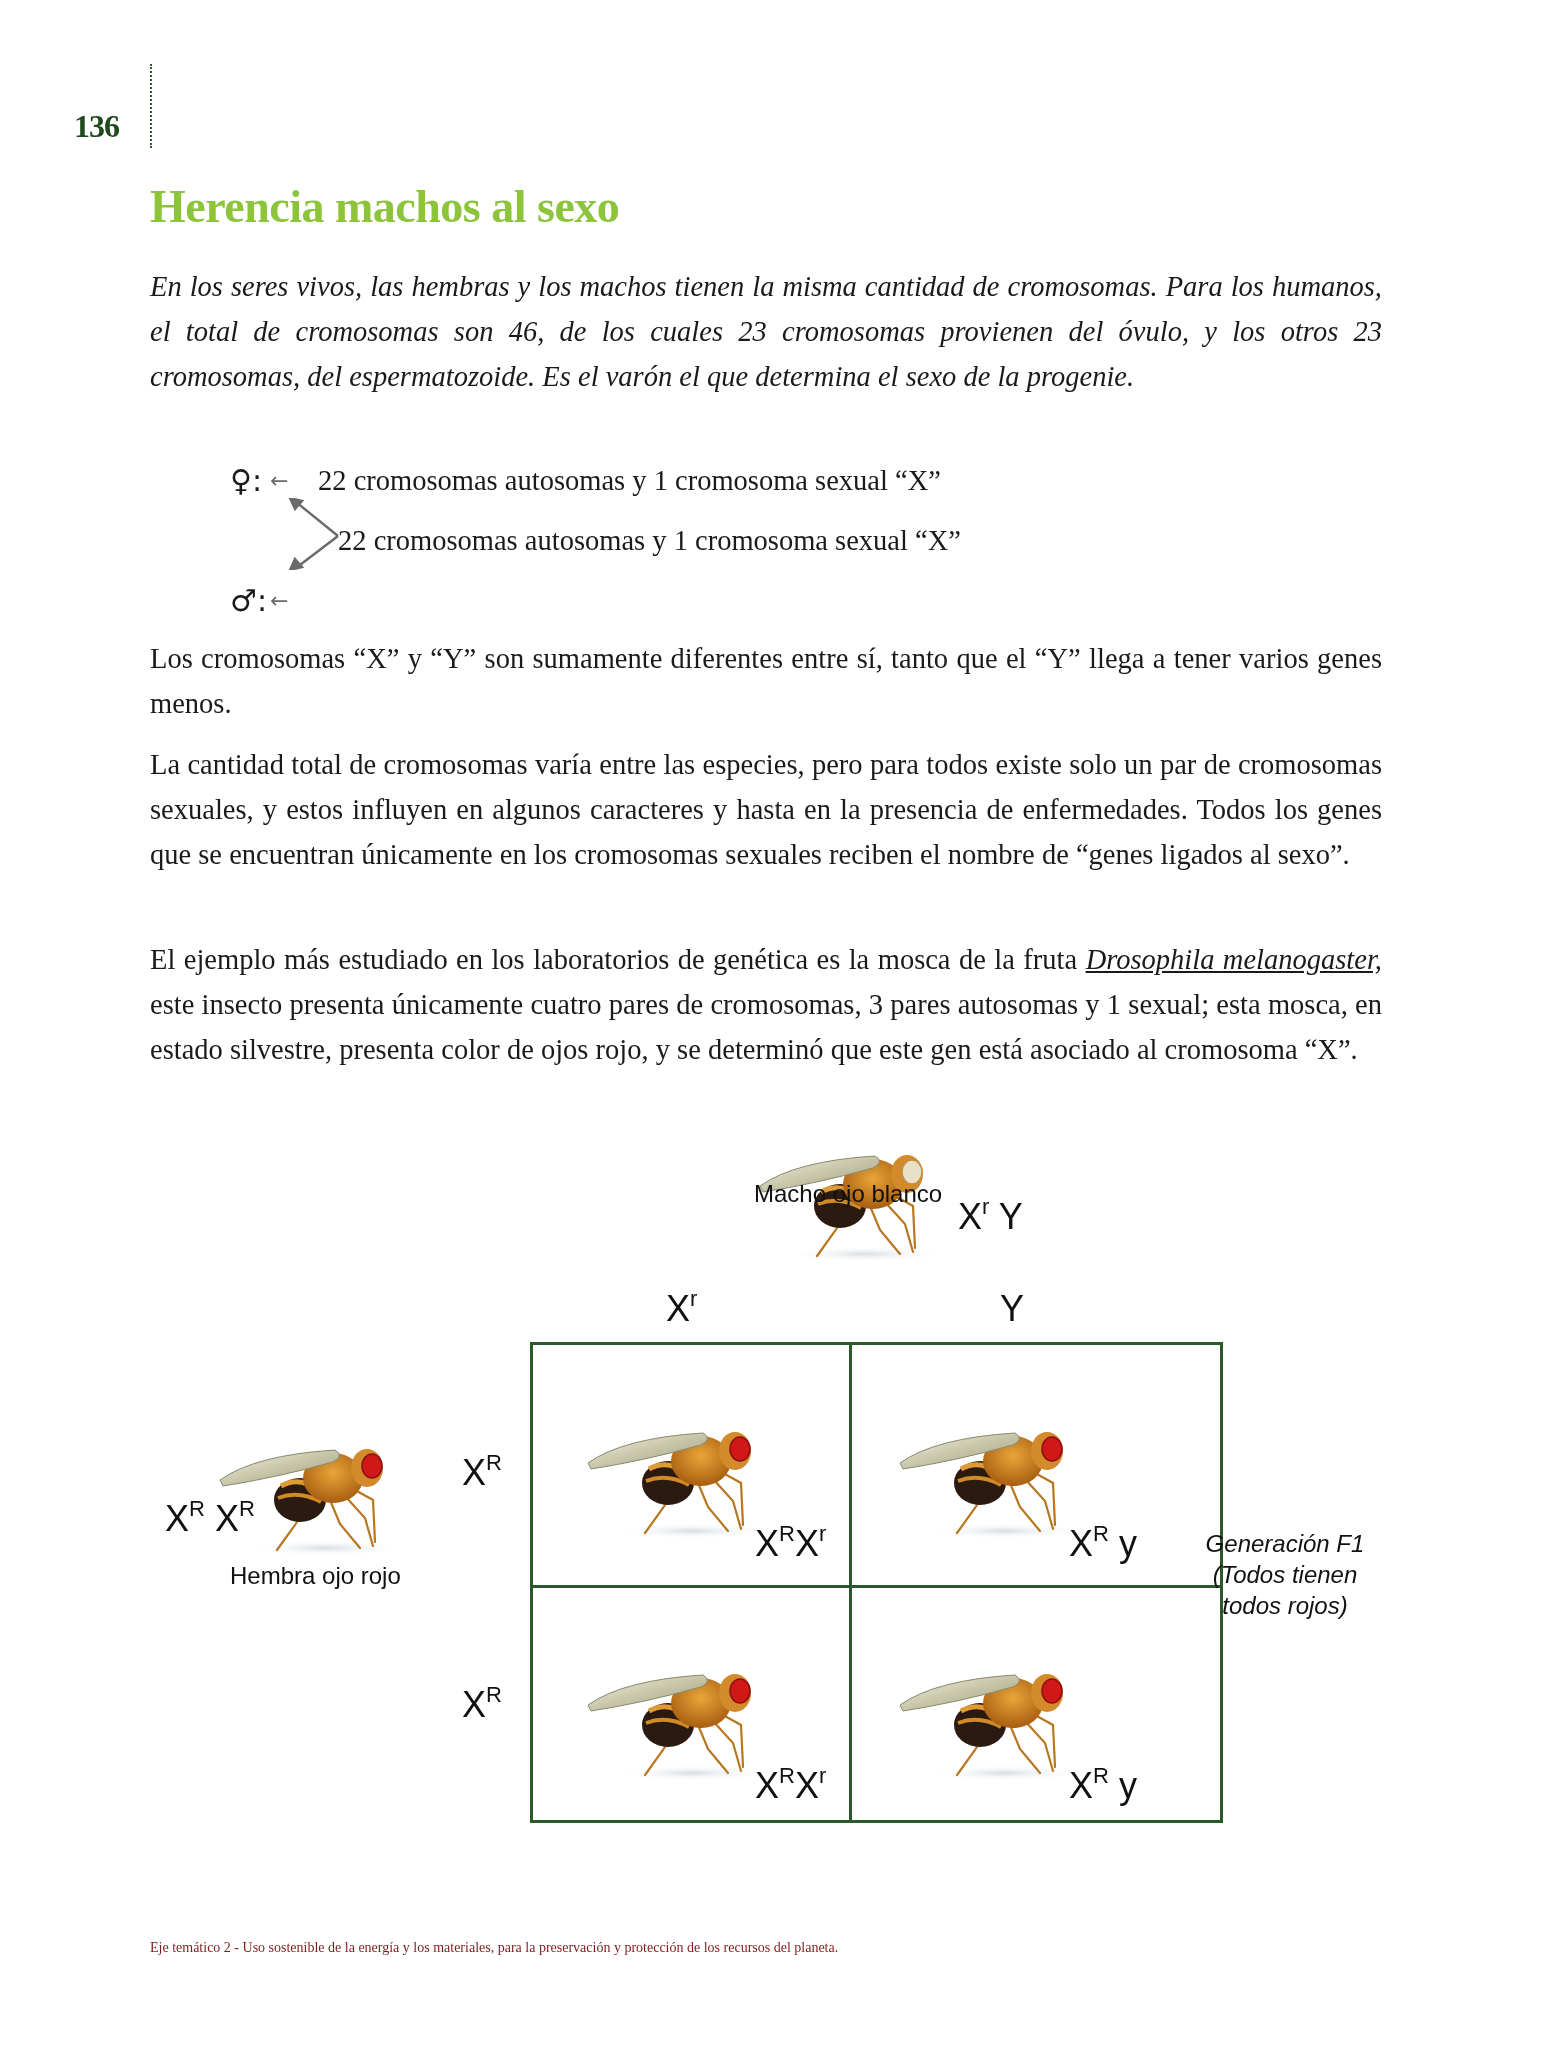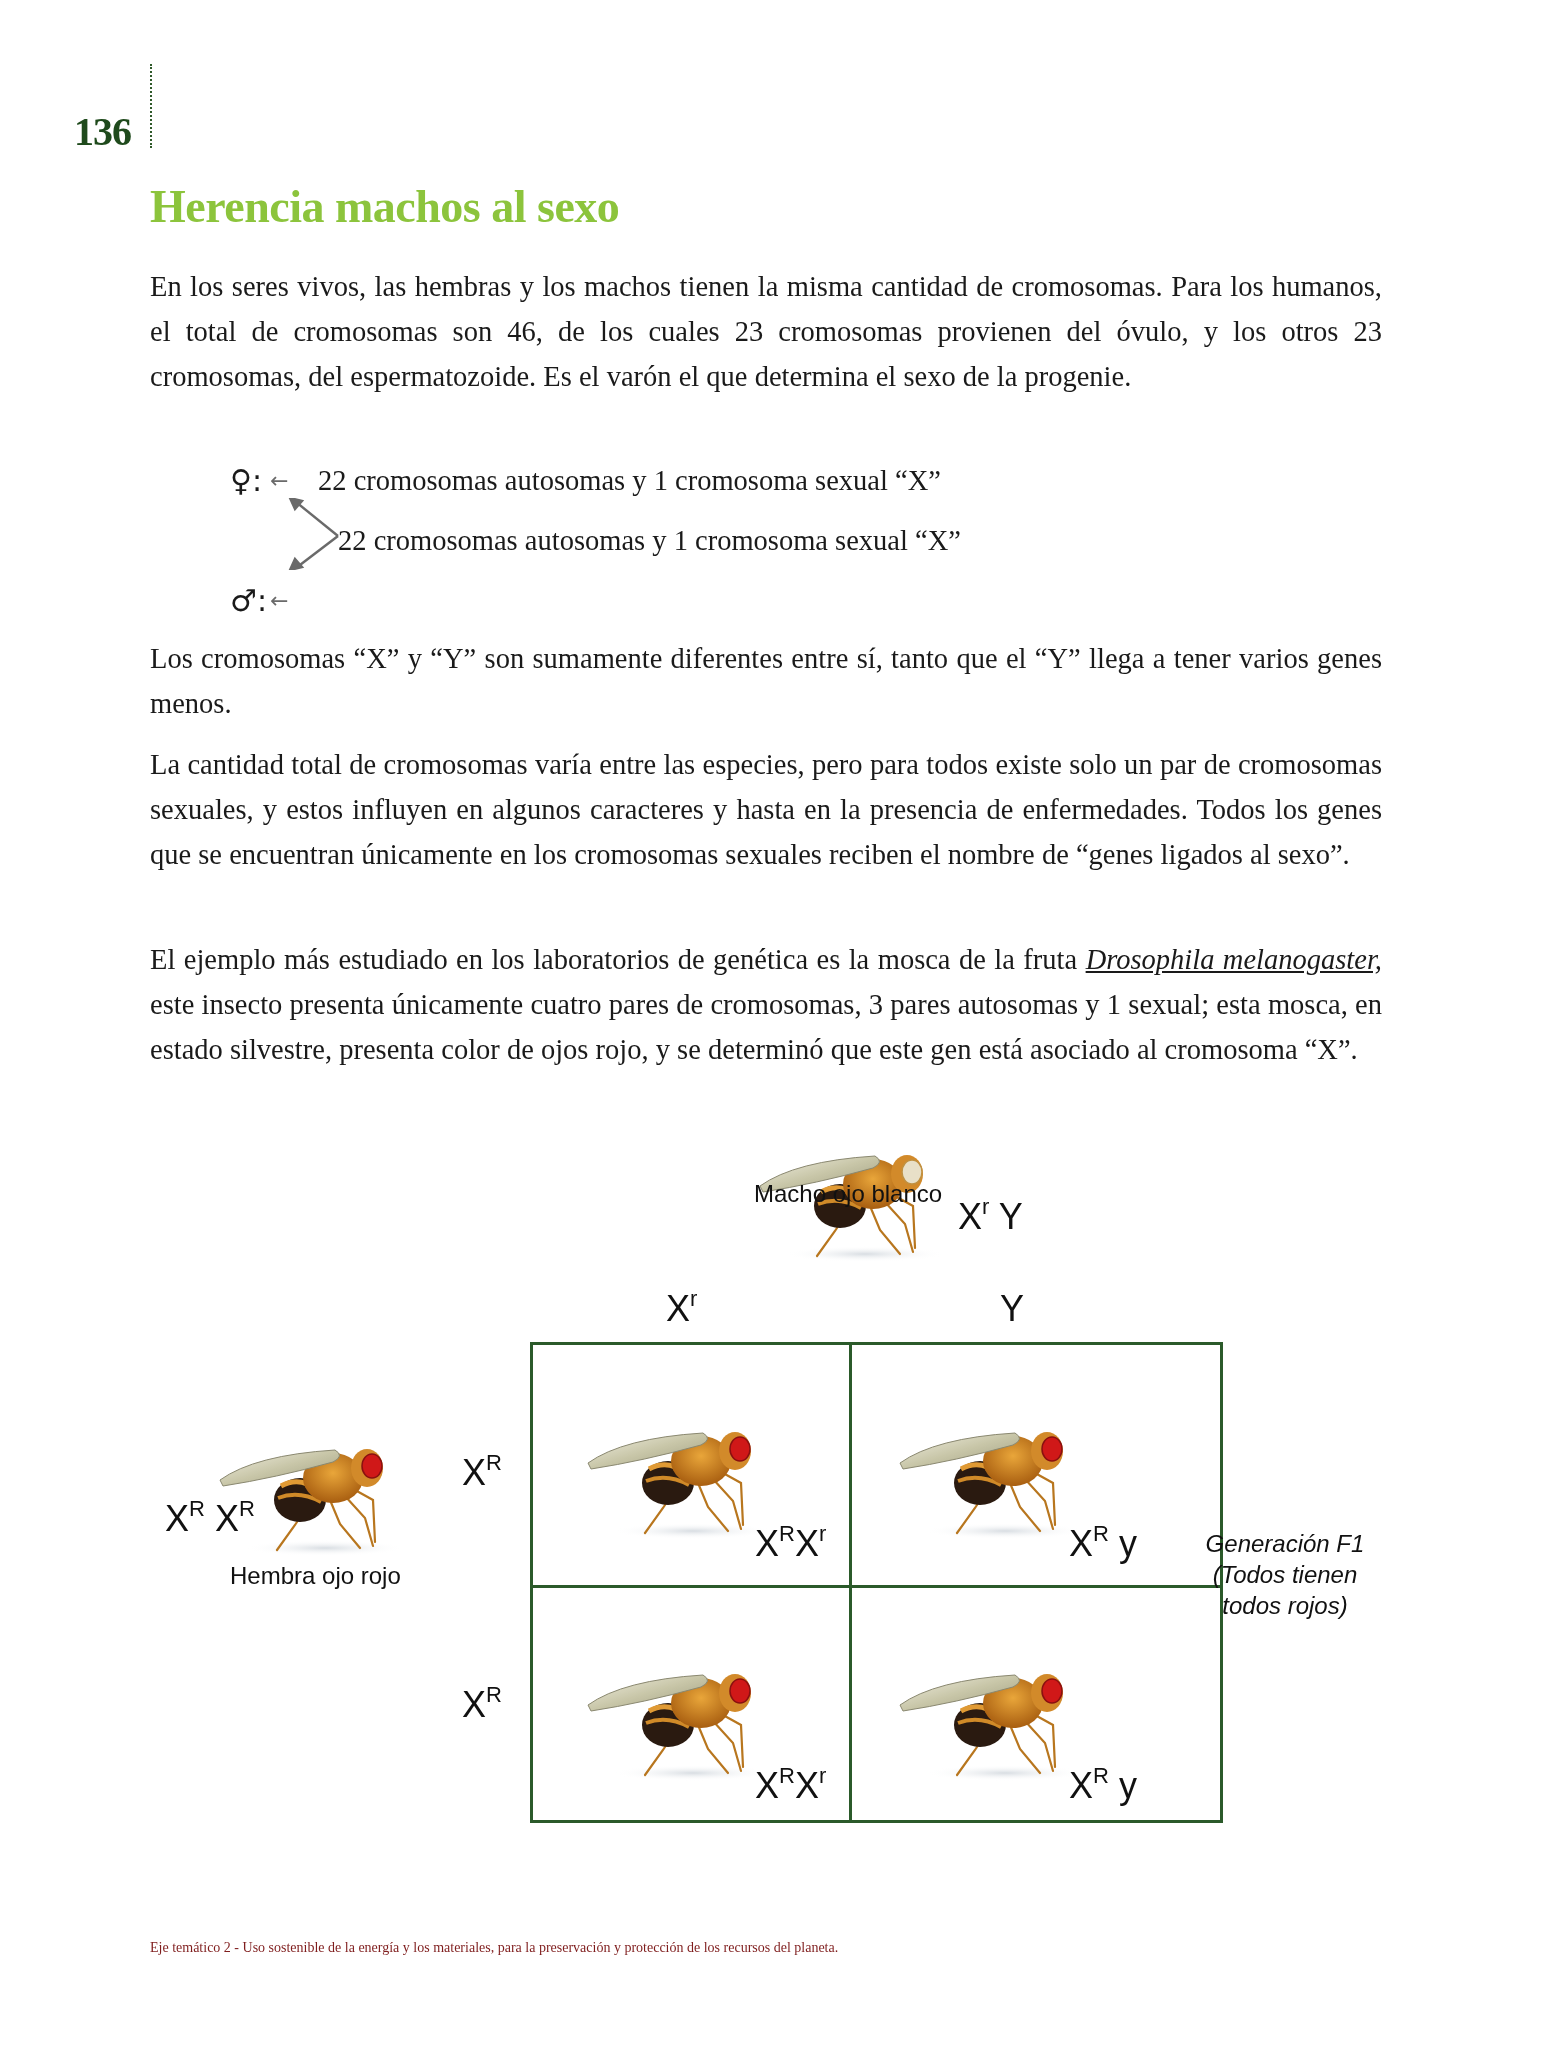--- a/index.html
+++ b/index.html
@@ -1,18 +1,18 @@
 <!DOCTYPE html>
 <html><head>
 <meta charset="utf-8">
 <style>
   html,body{margin:0;padding:0;background:#fff;}
   body{width:1564px;height:2048px;position:relative;overflow:hidden;font-family:"Liberation Serif","DejaVu Serif",serif;color:#1a1a1a;}
   .abs{position:absolute;}
-  .page-num{left:74px;top:108px;font-size:40px;font-weight:bold;color:#1f4a1c;letter-spacing:-1px;}
+  .page-num{left:74px;top:108px;font-size:32px;font-weight:bold;color:#1f4a1c;letter-spacing:-1px;}
   .page-rule{left:150px;top:64px;height:84px;border-left:2px dotted #2f5a2a;}
   .title{left:150px;top:180px;font-size:46px;font-weight:bold;color:#8cc43c;letter-spacing:-0.5px;}
   .para{left:150px;width:1232px;font-size:28.5px;line-height:45px;text-align:justify;}
   .chrom-line{left:230px;font-size:28.5px;height:45px;line-height:45px;display:flex;align-items:center;}
   .sym{width:40px;font-size:30px;font-family:"DejaVu Sans",sans-serif;}
   .arrow{width:48px;color:#6a6a6a;font-family:"DejaVu Sans",sans-serif;font-size:22px;}
   .sans{font-family:"Liberation Sans","DejaVu Sans",sans-serif;color:#111;}
   .geno{font-size:36px;}
   .geno sup{font-size:22px;vertical-align:top;position:relative;top:-2px;}
   .label{font-size:24px;}
@@ -61,21 +61,21 @@
 
       <ellipse cx="152" cy="48" rx="16" ry="19" fill="#d28a2a"></ellipse>
     </g>
   </defs>
 </svg>
 
 <div class="abs page-rule"></div>
 <div class="abs page-num">136</div>
 <div class="abs title">Herencia machos al sexo</div>
 
-<div class="abs para" style="top:264px;">En los seres vivos, las hembras y los machos tienen la misma cantidad de cromosomas. Para los humanos, el total de cromosomas son 46, de los cuales 23 cromosomas provienen del óvulo, y los otros 23 cromosomas, del espermatozoide. Es el varón el que determina el sexo de la progenie.</div>
+<div class="abs para" style="top:264px;font-style:italic;">En los seres vivos, las hembras y los machos tienen la misma cantidad de cromosomas. Para los humanos, el total de cromosomas son 46, de los cuales 23 cromosomas provienen del óvulo, y los otros 23 cromosomas, del espermatozoide. Es el varón el que determina el sexo de la progenie.</div>
 
 <div class="abs chrom-line" style="top:458px;">
   <span class="sym">♀:</span>
   <span class="arrow">←</span>
   <span>22 cromosomas autosomas y 1 cromosoma sexual “X”</span>
 </div>
 <div class="abs chrom-line" style="top:518px;left:338px;">
   <span>22 cromosomas autosomas y 1 cromosoma sexual “X”</span>
 </div>
 <svg class="abs" style="left:288px;top:498px;" width="54" height="72">

